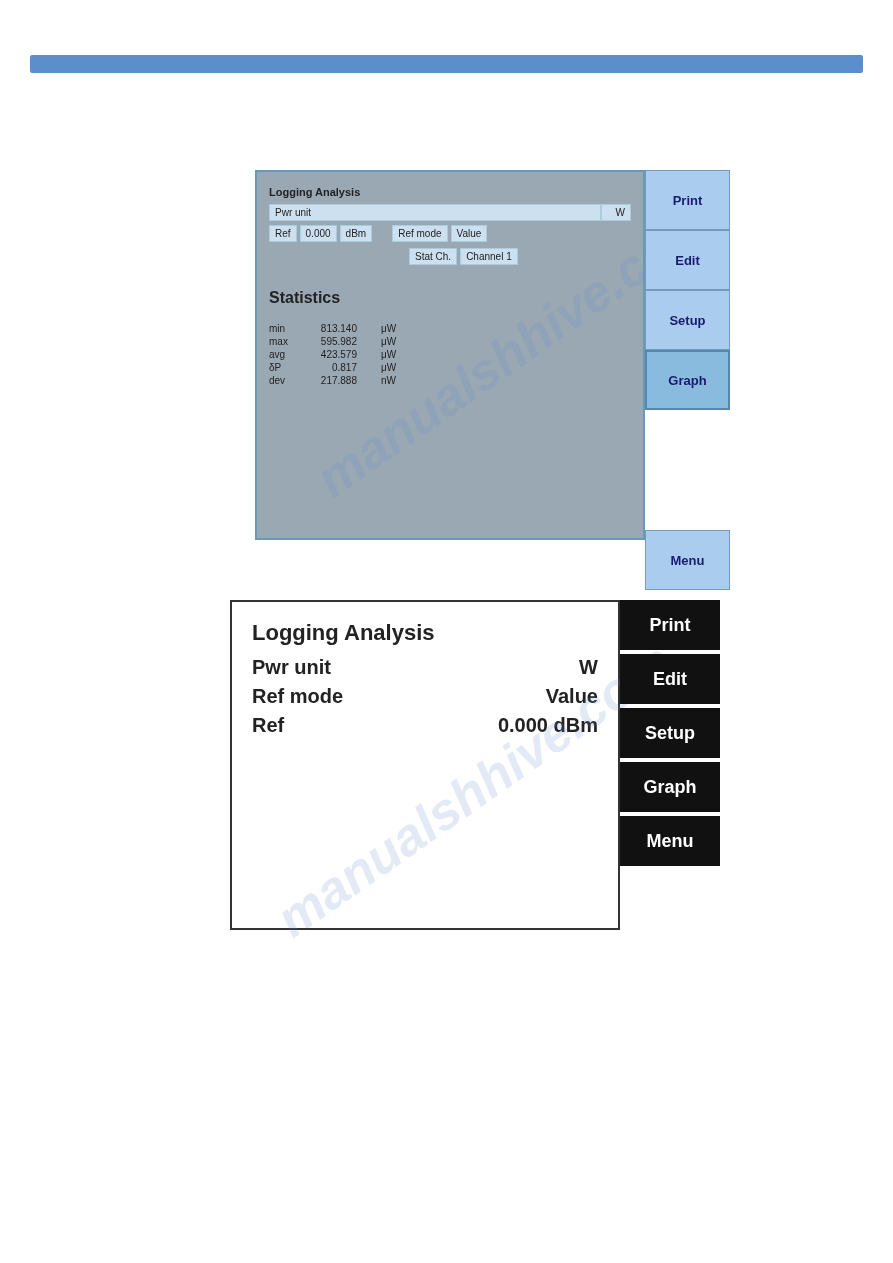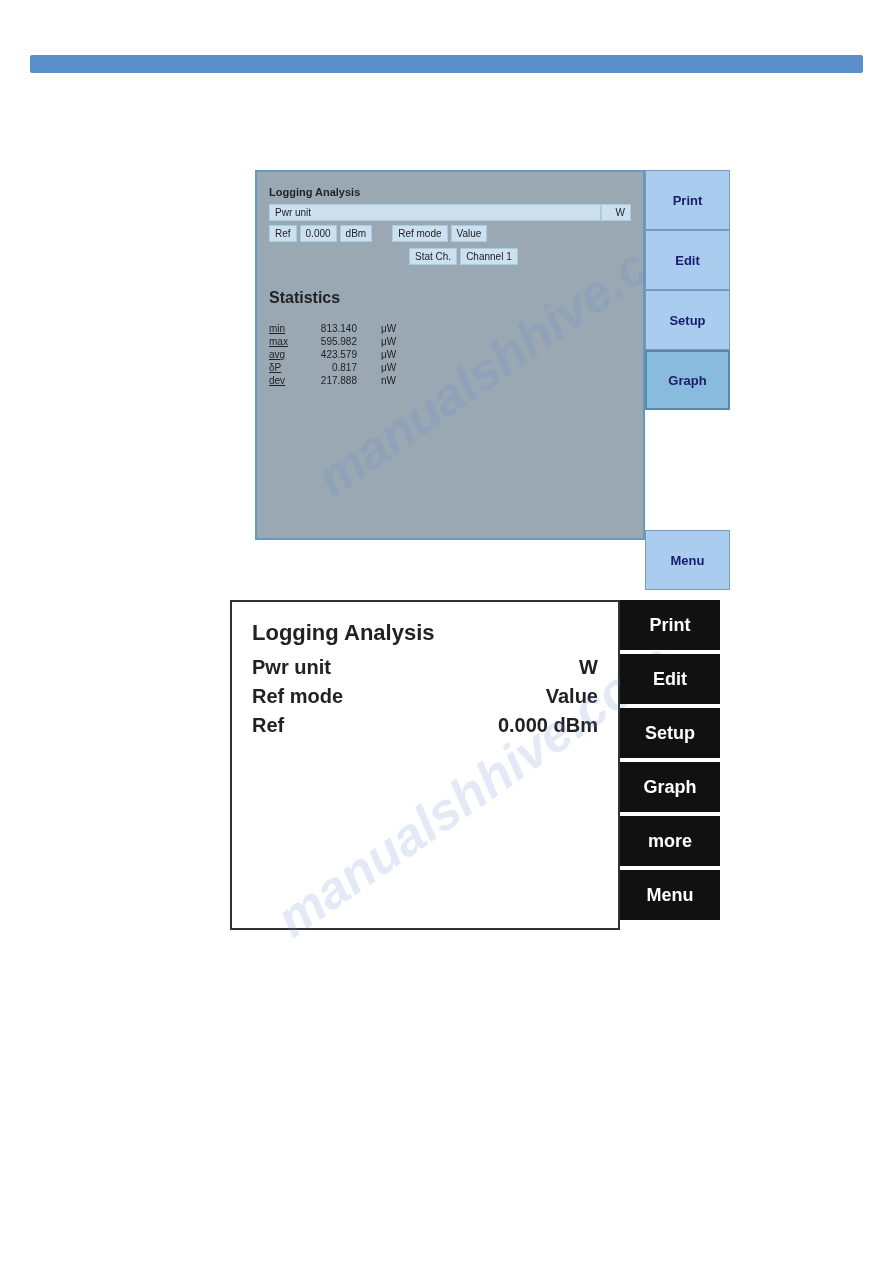--- a/index.html
+++ b/index.html
@@ -93,21 +93,20 @@
     .upper-stat-row {
       display: flex;
       align-items: center;
       font-size: 10px;
       color: #222;
       margin-bottom: 2px;
     }
 
     .upper-stat-label {
       width: 28px;
-      text-decoration: underline;
     }
 
     .upper-stat-value {
       width: 60px;
       text-align: right;
     }
 
     .upper-stat-unit {
       margin-left: 4px;
       width: 20px;
@@ -344,18 +343,15 @@
   <div class="lower-btn">
     <span>Edit</span>
   </div>
   <div class="lower-btn">
     <span>Setup</span>
   </div>
   <div class="lower-btn">
     <span>Graph</span>
   </div>
   <div class="lower-btn">
-    <span>more</span>
-  </div>
-  <div class="lower-btn">
     <span>Menu</span>
   </div>
 </div>
 
 </body></html>

